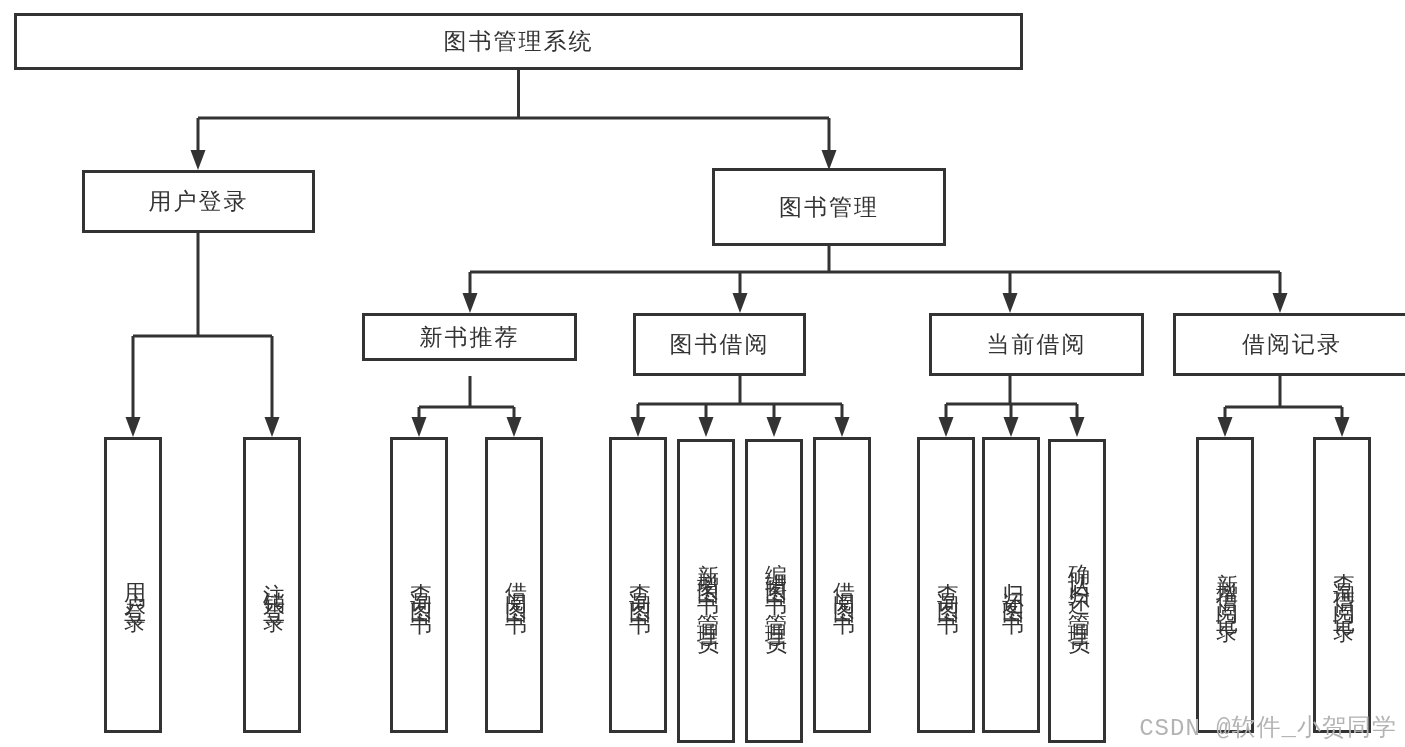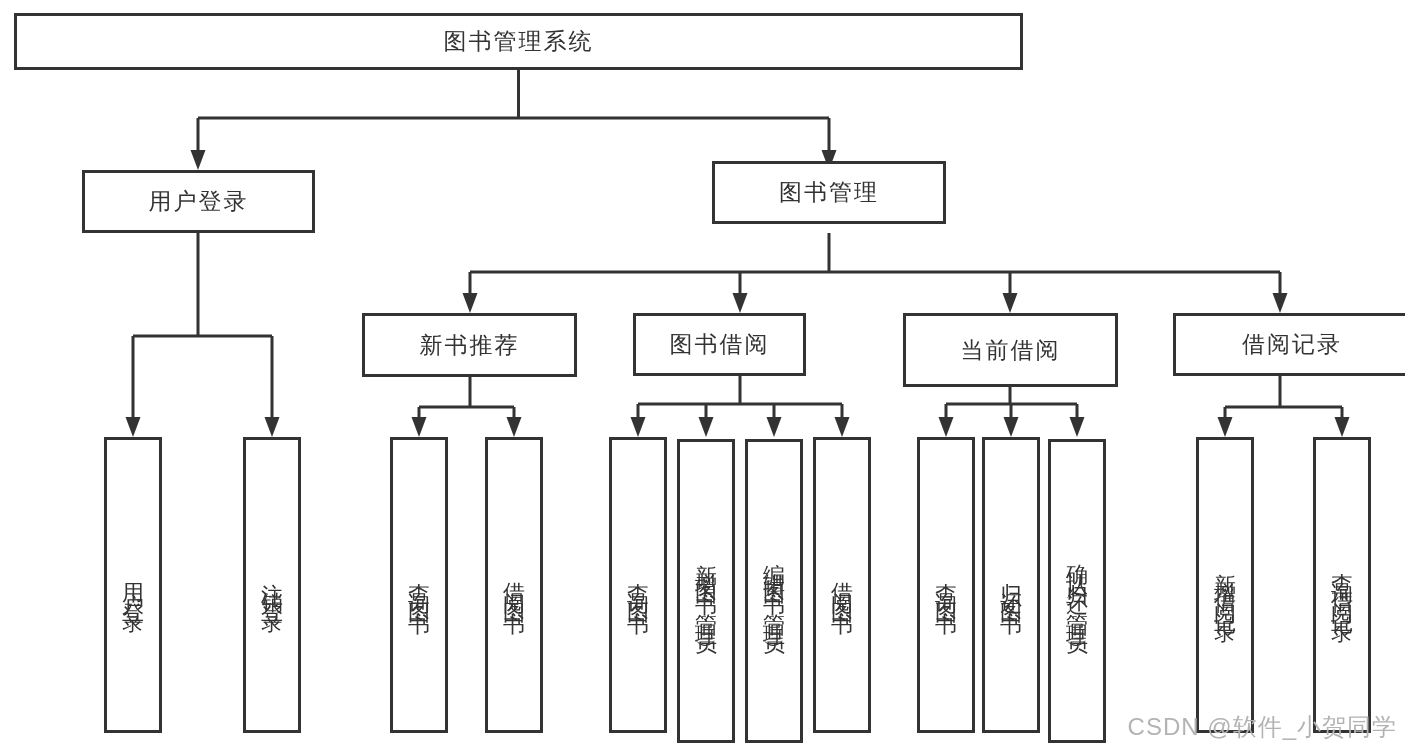--- a/index.html
+++ b/index.html
@@ -12,20 +12,21 @@
   body {
     width: 1405px; height: 747px;
     background: var(--background);
     font-family: "Liberation Sans", sans-serif;
     overflow: hidden;
   }
   #stage {
     position: relative;
     width: 1405px; height: 747px;
     background: var(--background);
+    font-family: Liberation Mono, monospace;
   }
   #wires {
     position: absolute; left: 0; top: 0;
     width: 1405px; height: 747px;
     pointer-events: none;
   }
   .node {
     position: absolute;
     box-sizing: border-box;
     border: 3px solid var(--line);
@@ -96,31 +97,31 @@
     </g>
   </svg>
 
   <div class="node" style="left:14px;top:13px;width:1009px;height:57px">
     <span class="hlabel">图书管理系统</span>
   </div>
 
   <div class="node" style="left:82px;top:170px;width:233px;height:63px">
     <span class="hlabel">用户登录</span>
   </div>
-  <div class="node" style="left:712px;top:161px;width:234px;height:63px">
+  <div class="node" style="left:712px;top:168px;width:234px;height:78px">
     <span class="hlabel">图书管理</span>
   </div>
 
-  <div class="node" style="left:362px;top:313px;width:215px;height:64px">
+  <div class="node" style="left:362px;top:313px;width:215px;height:48px">
     <span class="hlabel">新书推荐</span>
   </div>
   <div class="node" style="left:633px;top:313px;width:173px;height:63px">
     <span class="hlabel">图书借阅</span>
   </div>
-  <div class="node" style="left:903px;top:313px;width:215px;height:74px">
+  <div class="node" style="left:929px;top:313px;width:215px;height:63px">
     <span class="hlabel">当前借阅</span>
   </div>
   <div class="node" style="left:1173px;top:313px;width:238px;height:63px">
     <span class="hlabel">借阅记录</span>
   </div>
 
   <div class="node" style="left:104px;top:437px;width:58px;height:296px">
     <span class="vlabel">用户登录</span>
   </div>
   <div class="node" style="left:243px;top:437px;width:58px;height:296px">

